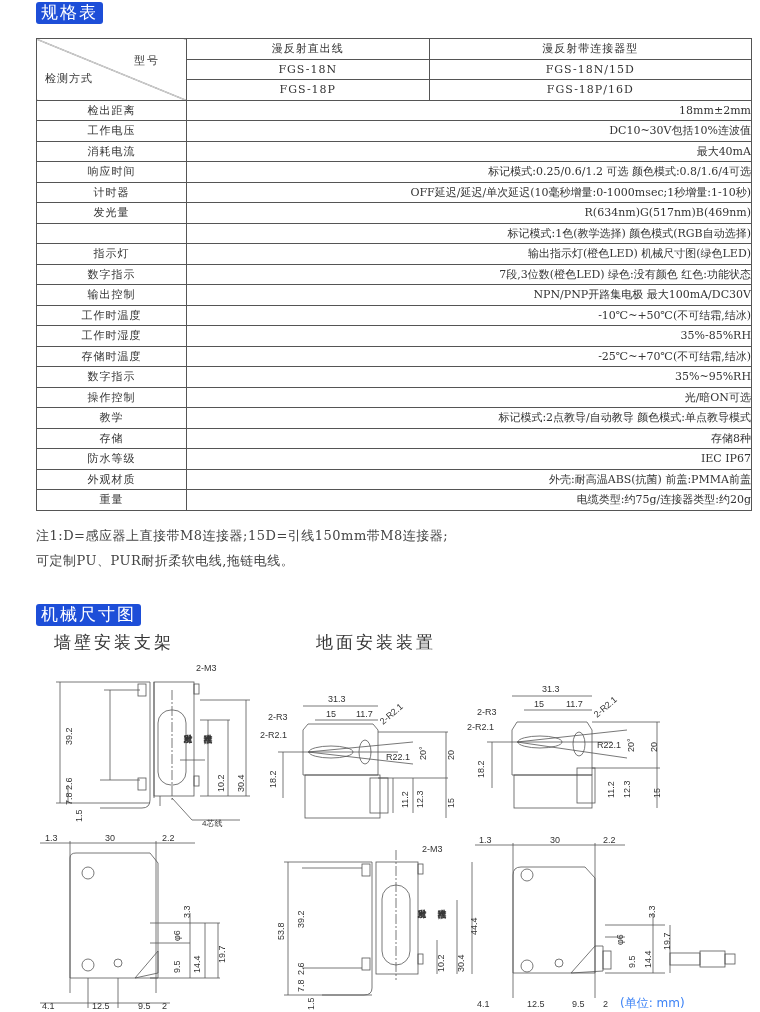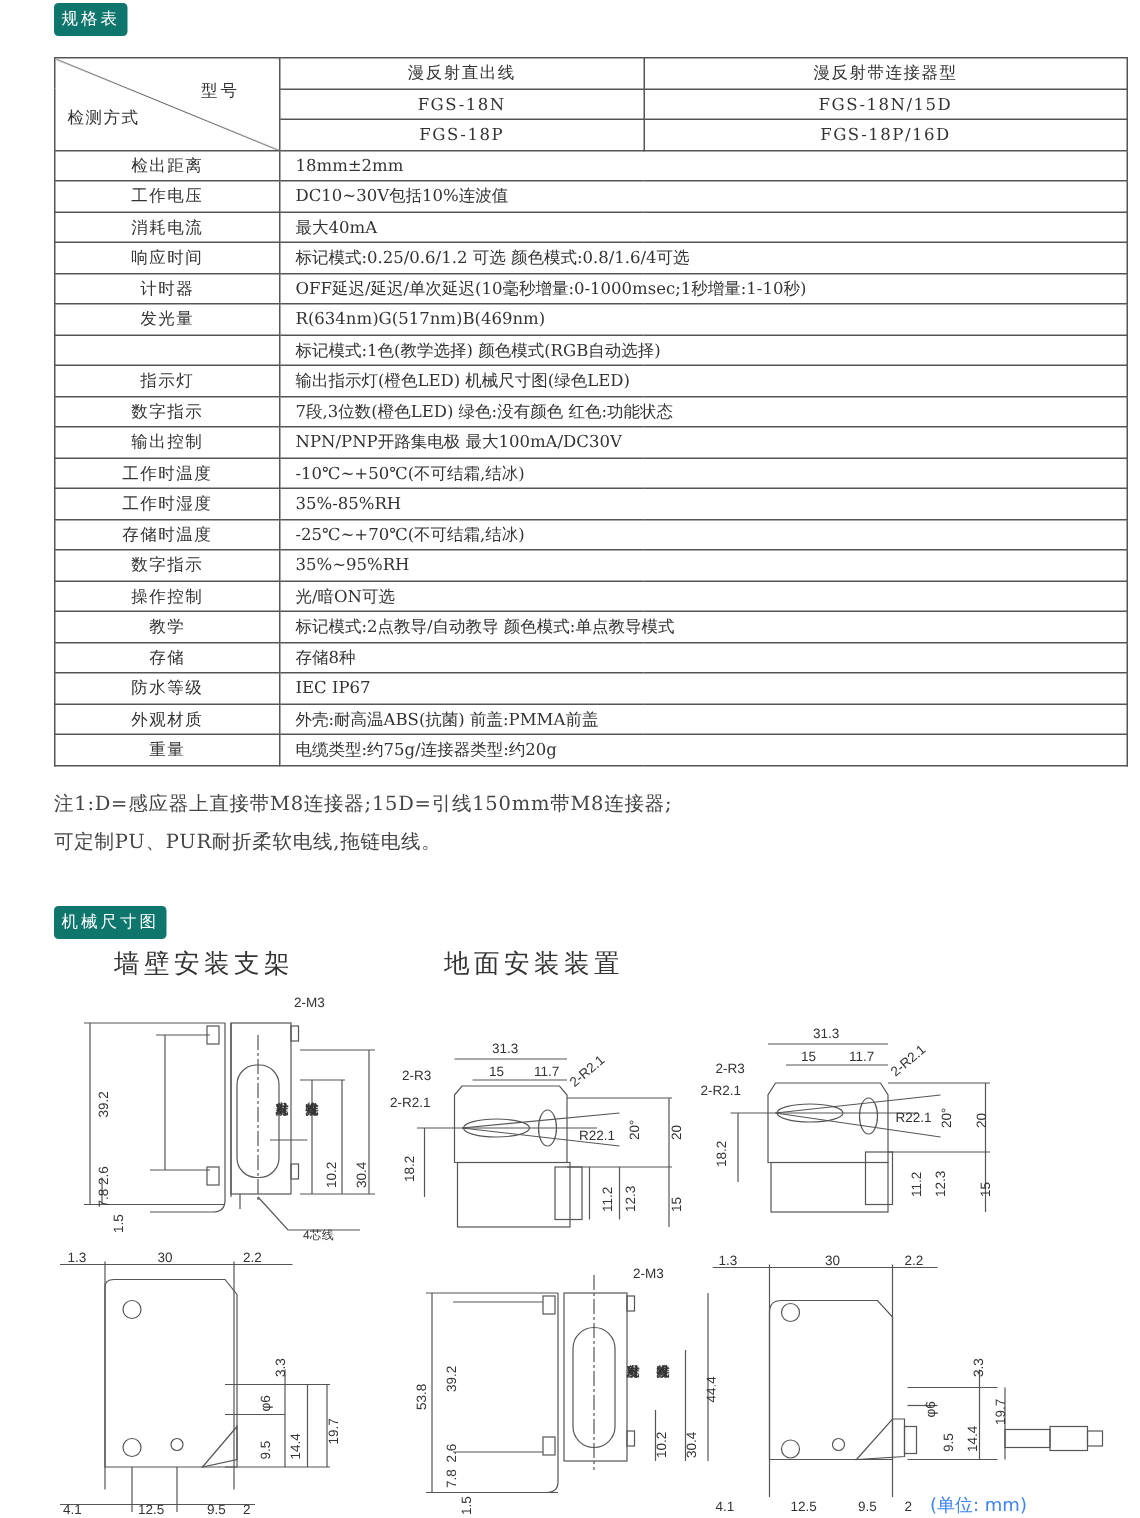--- a/index.html
+++ b/index.html
@@ -1,24 +1,24 @@
 <!DOCTYPE html>
 <html><head>
 <meta charset="utf-8">
 <style>
   html, body { margin:0; padding:0; background:#ffffff; }
   body { width:760px; height:1012px; position:relative; overflow:hidden;
          font-family:"DejaVu Serif", serif; color:#333; }
-  .section-tag { position:absolute; background:#0f766e; color:#fff;
-                 font-family:Liberation Serif, serif; font-size:11px; line-height:22px;
+  .section-tag { position:absolute; background:#1d4ed8; color:#fff;
+                 font-family:Liberation Serif, serif; font-size:17px; line-height:22px;
                  padding:0 5px; border-radius:3px; letter-spacing:2px; }
   table.spec { position:absolute; left:36px; top:38px; width:716px; border-collapse:collapse;
                font-size:11px; }
   table.spec td { border:1px solid #555; height:19.5px; padding:0 0 0 10px; line-height:19px;
-                  white-space:nowrap; }
+                  white-space:nowrap;text-align:right; }
   table.spec td.lbl { width:139px; text-align:center; padding:0; letter-spacing:1px; }
   table.spec td.hc { text-align:center; padding:0; letter-spacing:1px; }
   table.spec td.diag { position:relative; padding:0; background:
       linear-gradient(to top right, transparent calc(50% - 0.6px), #555 50%, transparent calc(50% + 0.6px)); }
   .diag-model { position:absolute; right:26px; top:12px; letter-spacing:2px; }
   .diag-method { position:absolute; left:8px; bottom:12px; letter-spacing:1px; }
   .note { position:absolute; left:36px; font-size:13px; color:#444; letter-spacing:0.5px; }
   .subtitle { position:absolute; font-family:"DejaVu Sans", sans-serif; font-size:17px; color:#333; letter-spacing:3px; }
   svg.drw { position:absolute; }
   svg text { font-family:"Liberation Sans", sans-serif; fill:#333; }
@@ -130,22 +130,22 @@
         <td colspan="2">电缆类型:约75g/连接器类型:约20g</td>
       </tr>
     </tbody>
 </table>
 
 <div class="note" style="top:527px;">注1:D=感应器上直接带M8连接器;15D=引线150mm带M8连接器;</div>
 <div class="note" style="top:552px;">可定制PU、PUR耐折柔软电线,拖链电线。</div>
 
 <div class="section-tag" style="left:36px;top:593px;margin-top:11px;">机械尺寸图</div>
 
-<div class="subtitle" style="left:76px;top:631px;">墙壁安装支架</div>
-<div class="subtitle" style="left:296px;top:631px;font-family:Liberation Mono, monospace;">地面安装装置</div>
+<div class="subtitle" style="left:54px;top:631px;">墙壁安装支架</div>
+<div class="subtitle" style="left:316px;top:631px;font-family:Liberation Mono, monospace;">地面安装装置</div>
 
 <svg class="drw" style="left:40px;top:660px;" width="210" height="170" viewBox="0 0 210 170" stroke="#555" fill="none" stroke-width="0.8">
   <line x1="20" y1="22" x2="20" y2="143"></line>
   <line x1="16" y1="22" x2="110" y2="22"></line>
   <line x1="16" y1="143" x2="110" y2="143"></line>
   <line x1="70" y1="30" x2="70" y2="120"></line>
   <line x1="64" y1="30" x2="100" y2="30"></line>
   <line x1="60" y1="120" x2="100" y2="120"></line>
   <line x1="28" y1="125" x2="28" y2="143"></line>
   <rect x="98" y="24" width="8" height="12"></rect>

